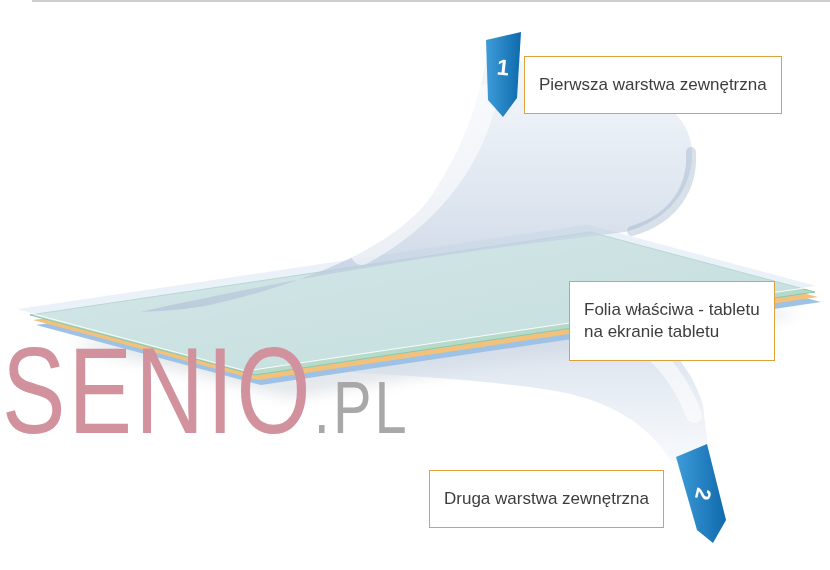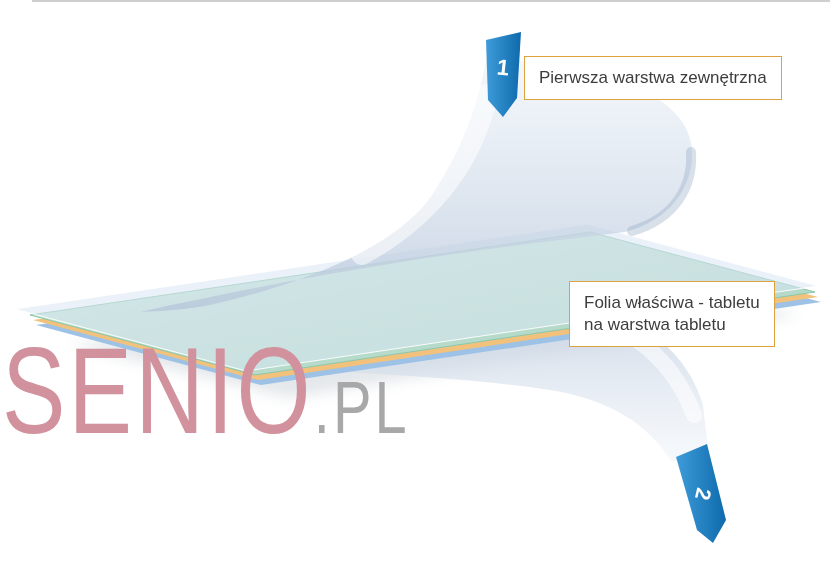--- a/index.html
+++ b/index.html
@@ -30,21 +30,21 @@
   .watermark .brand  { font-size:122px; color: var(--watermark-brand, #d1919d); }
   .watermark .suffix { font-size:74px;  color: var(--watermark-suffix, #a8a8a8); }
 
   .callout {
     position:absolute;
     background:#ffffff;
     border:1px solid var(--callout-border, #dda23e);
     color: var(--callout-text, #3d3d3d);
     font-size:17px;
     line-height:1.3;
-    padding:10px 14px;
+    padding:17px 14px;
     white-space:nowrap;
   }
   .callout-first   { left:524px; top:56px;  }
   .callout-main    { left:569px; top:281px; }
   .callout-second  { left:429px; top:470px; }
 </style>
 </head>
 <body>
 
 <div class="stage">
@@ -102,17 +102,20 @@
   <div class="watermark">
     <span class="brand">SENIO</span><span class="suffix">.PL</span>
   </div>
 
   <div class="callout callout-first">
     <span>Pierwsza warstwa zewnętrzna</span>
   </div>
 
   <div class="callout callout-main">
     <div>Folia właściwa - tabletu</div>
-    <div>na warstwa tabletu</div>
+    <div>na ekranie tabletu</div>
   </div>
 
+  <div class="callout callout-second">
+    <span>Druga warstwa zewnętrzna</span>
+  </div>
 
 </div>
 
 </body></html>

